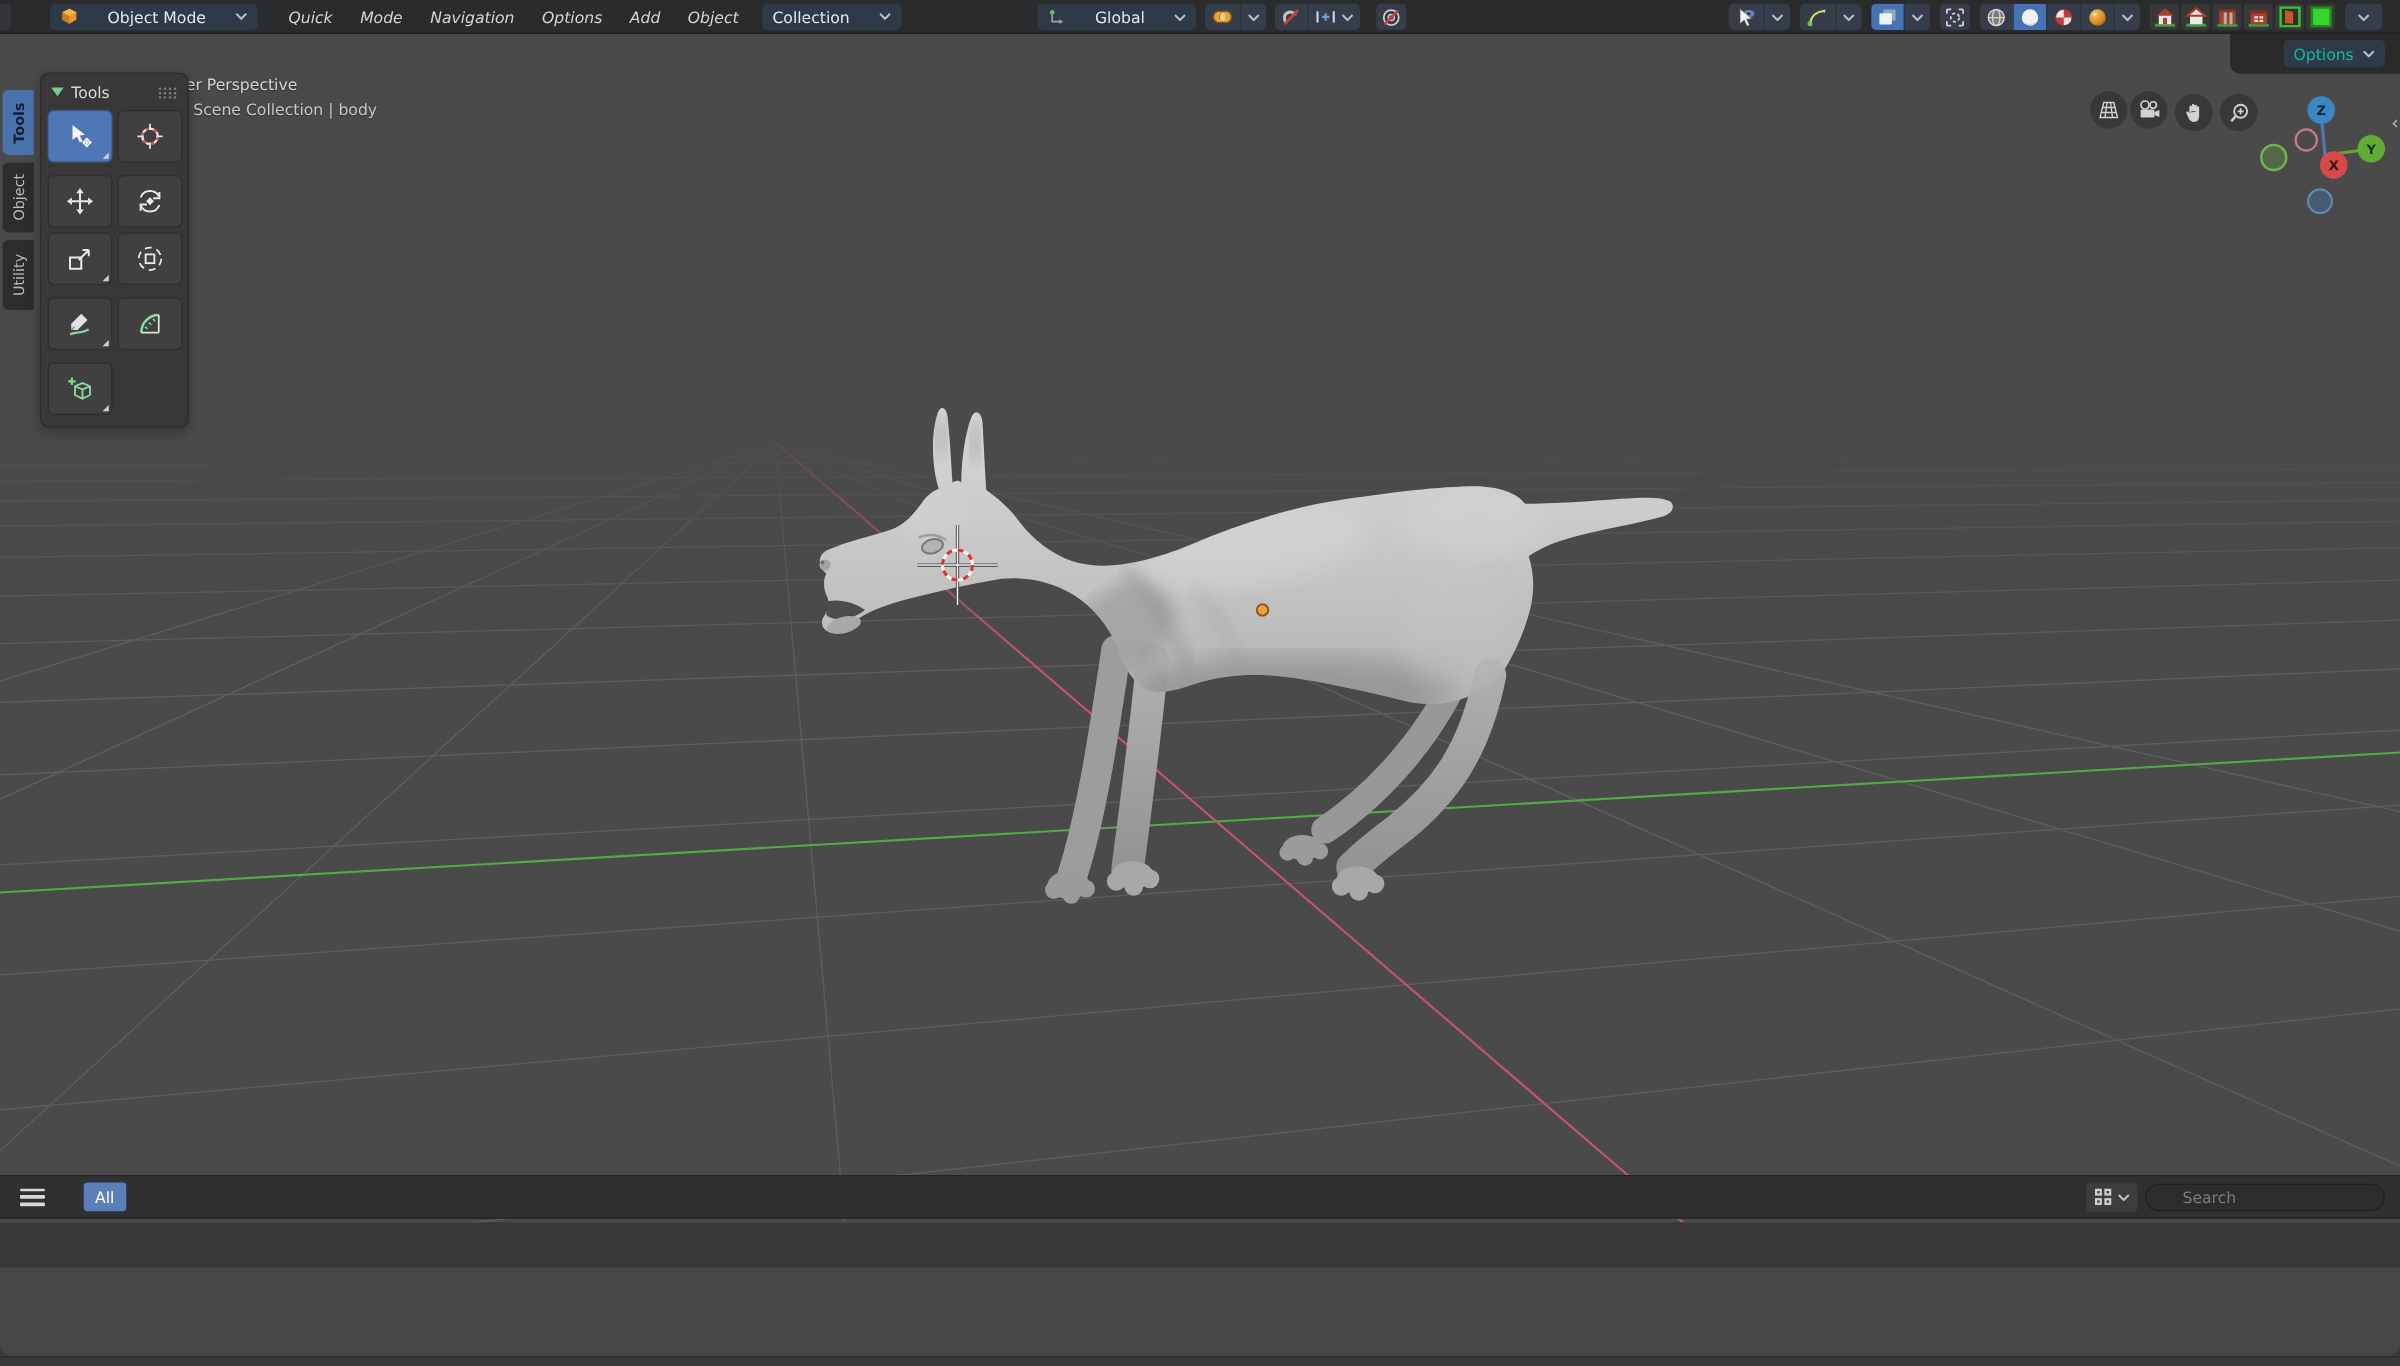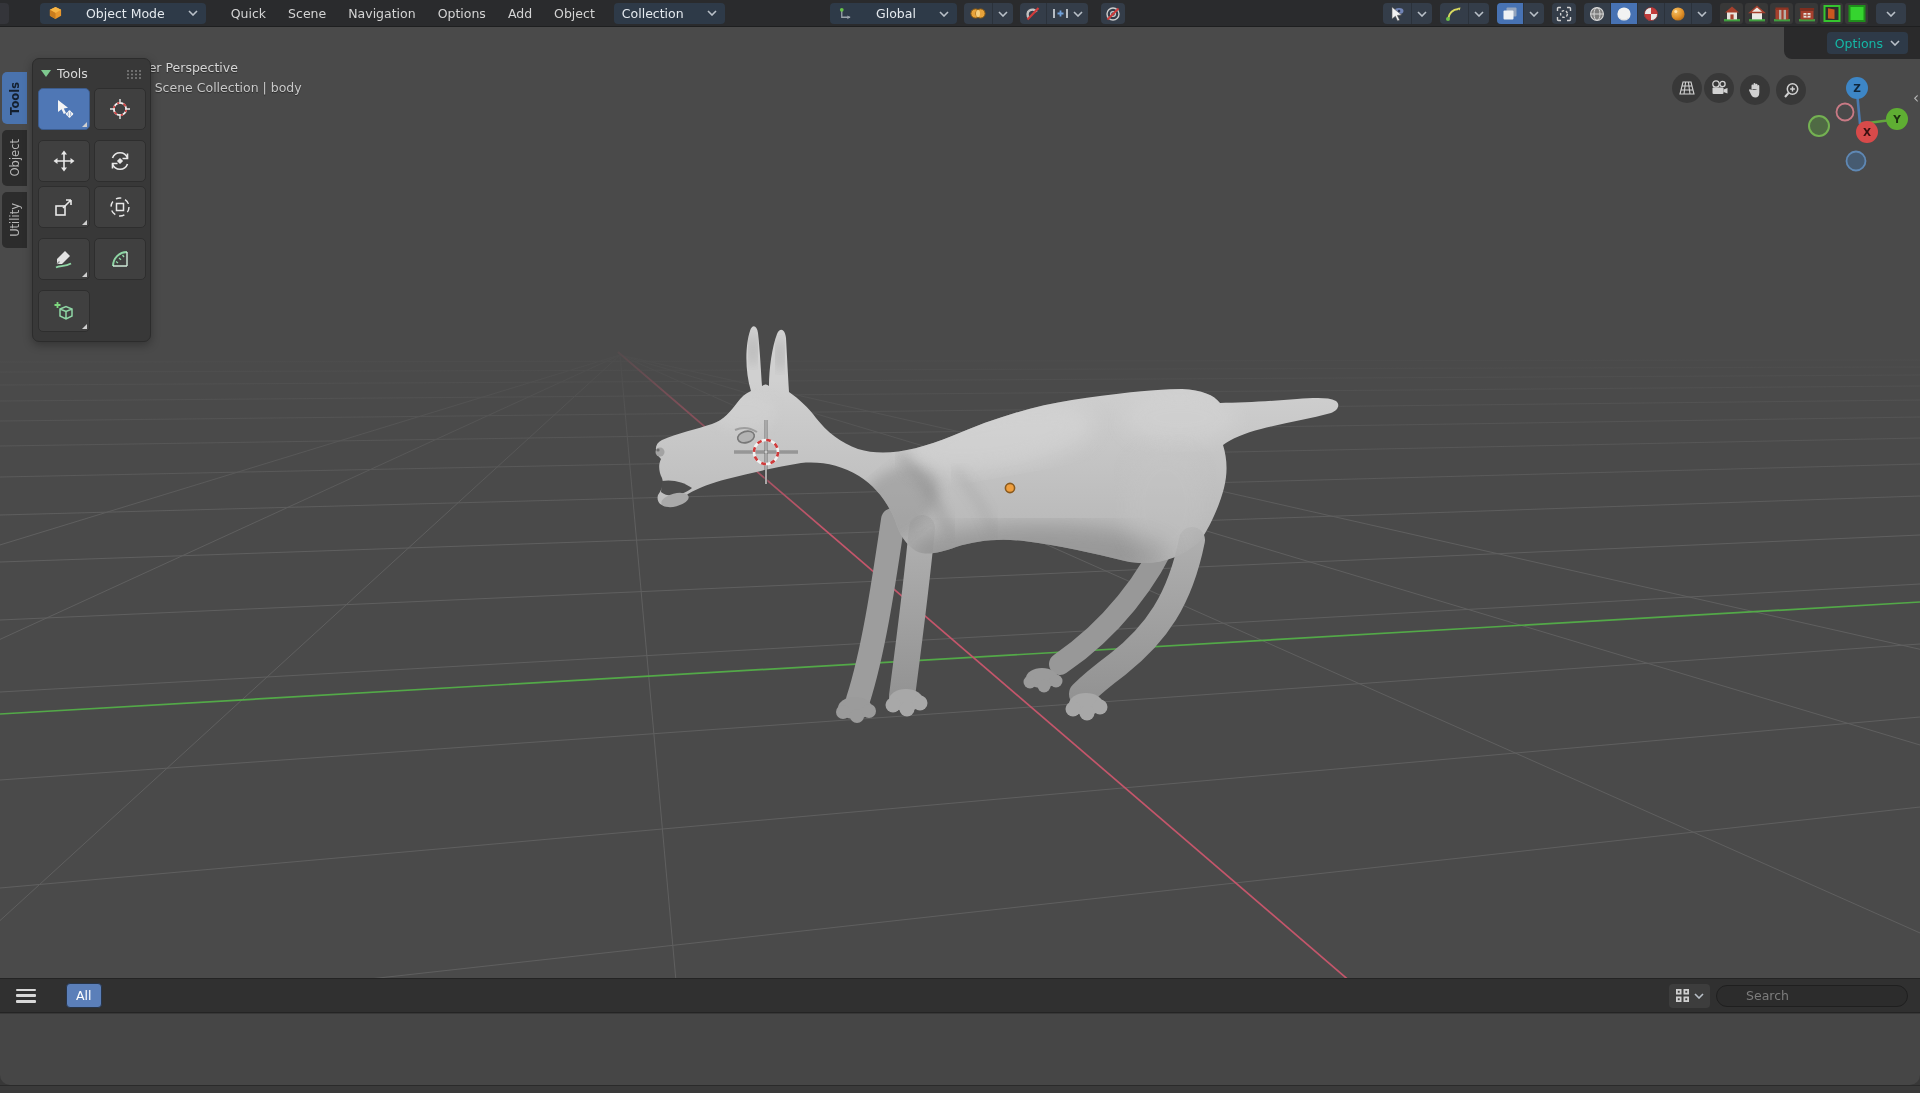--- a/index.html
+++ b/index.html
@@ -9,21 +9,21 @@
   
   .topbar { position:absolute; left:0; top:0; width:1920px; height:27px;
             background:#2a2b2d; border-bottom:1px solid #1e1f20;
             display:flex; align-items:center; z-index:40; }
   .tb-left { display:flex; align-items:center; padding-left:40px; }
   .editor-sliver { position:absolute; left:0; top:3px; width:9px; height:21px;
                    background:#34353a; border-radius:0 4px 4px 0; }
   .combo { display:flex; align-items:center; gap:23px; height:21px; padding:0 8px;
            background:#2e3a48; border-radius:4px; color:#e4e9ee; font-size:12.5px; cursor:default; }
   .menu-item { color:#d4d4d4; font-size:12.5px; padding:0 11px; height:21px;
-               display:flex; align-items:center; border-radius:4px; }
+               display:flex; align-items:center; border-radius:4px;font-style:italic; }
   .tb-center { position:absolute; left:830px; top:3px; display:flex; align-items:center; gap:7px; }
   .tb-right  { position:absolute; right:14px; top:3px; display:flex; align-items:center; gap:8px; }
   .btn-group { display:flex; align-items:center; background:#343d49; border-radius:4px;
                height:21px; overflow:hidden; }
   .seg { display:flex; align-items:center; justify-content:center; height:21px; padding:0 5px; }
   .seg + .seg { border-left:1px solid #2b323b; }
   .seg.active { background:#4772b3; }
   .icon-tile { width:24px; height:21px; display:flex; align-items:center; justify-content:center;
                background:#343d49; border-radius:4px; }
   .house-tile { width:23px; height:21px; display:flex; align-items:center; justify-content:center;
@@ -65,21 +65,21 @@
   .tp-grip { margin-left:auto; opacity:.55; }
   .tool-grid { display:grid; grid-template-columns:52px 52px; gap:4px; justify-content:center; }
   .tool-btn { position:relative; width:52px; height:42px; background:#404040; border:1px solid #2e2e2e;
               border-radius:5px; display:flex; align-items:center; justify-content:center; }
   .tool-btn.active { background:#4f77b5; border-color:#3c5c8d; }
   .tool-btn.gap-before { margin-top:6px; }
   .corner::after { content:""; position:absolute; right:2px; bottom:2px;
                    border-left:5px solid transparent; border-bottom:5px solid #cfcfcf; }
 
   
-  .bottombar { position:absolute; left:0; top:978px; width:1920px; height:35px;
+  .bottombar { position:absolute; left:0; top:940px; width:1920px; height:35px;
                background:#303030; border-top:1px solid #242424; border-bottom:1px solid #242424;
                display:flex; align-items:center; z-index:20; }
   .hamburger { margin-left:16px; width:20px; height:14px; display:flex; flex-direction:column; justify-content:space-between; }
   .hamburger i { display:block; height:2.6px; background:#d8d8d8; border-radius:1px; }
   .all-btn { margin-left:30px; height:25px; padding:0 9px; background:#5b7fb9; border:1px solid #27354a;
              border-radius:4px; color:#fff; font-size:12.5px; display:flex; align-items:center; }
   .bb-right { margin-left:auto; margin-right:12px; display:flex; align-items:center; gap:6px; }
   .gridview-btn { height:24px; padding:0 6px; background:#3d3d3d; border-radius:4px;
                   display:flex; align-items:center; gap:4px; }
   .search-box { width:192px; height:22px; background:#2c2c2c; border:1px solid #1f1f1f; border-radius:11px;
@@ -103,21 +103,21 @@
         <path d="M8 1 L14 4 L14 10.5 L8 14 L2 10.5 L2 4 Z" fill="#e8972c"></path>
         <path d="M8 1 L14 4 L8 7.4 L2 4 Z" fill="#f7b545"></path>
         <path d="M8 7.4 L8 14 L2 10.5 L2 4 Z" fill="#c97c1d"></path>
       </svg>
       <span>Object Mode</span>
       <svg class="chev" viewBox="0 0 10 6">
           <path d="M1 1 L5 5 L9 1" stroke="#b9c0c8" stroke-width="1.6" fill="none"></path>
         </svg>
     </div>
     <div class="menu-item">Quick</div>
-    <div class="menu-item">Scene</div>
+    <div class="menu-item">Mode</div>
     <div class="menu-item">Navigation</div>
     <div class="menu-item">Options</div>
     <div class="menu-item">Add</div>
     <div class="menu-item">Object</div>
     <div class="combo" style="margin-left:8px;">
       <span>Collection</span>
       <svg class="chev" viewBox="0 0 10 6">
           <path d="M1 1 L5 5 L9 1" stroke="#b9c0c8" stroke-width="1.6" fill="none"></path>
         </svg>
     </div>

